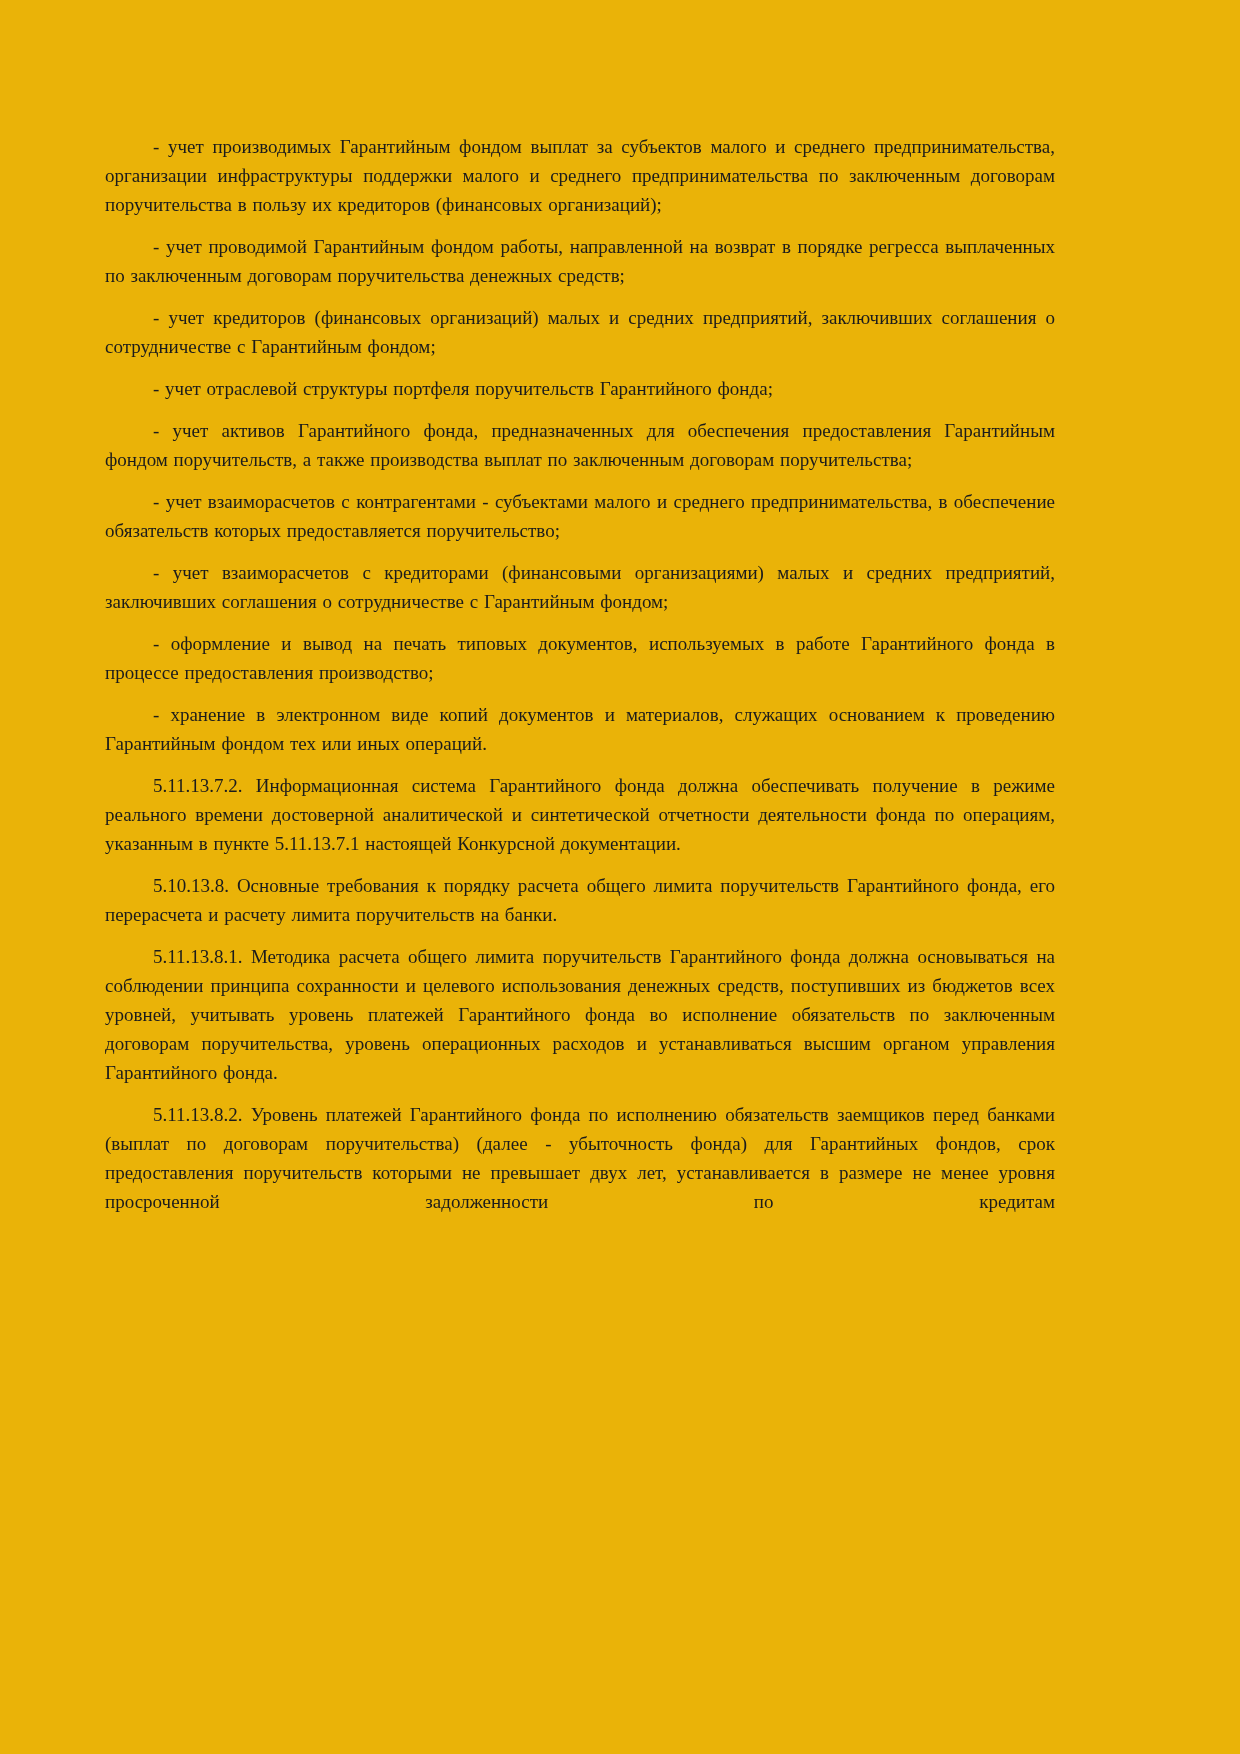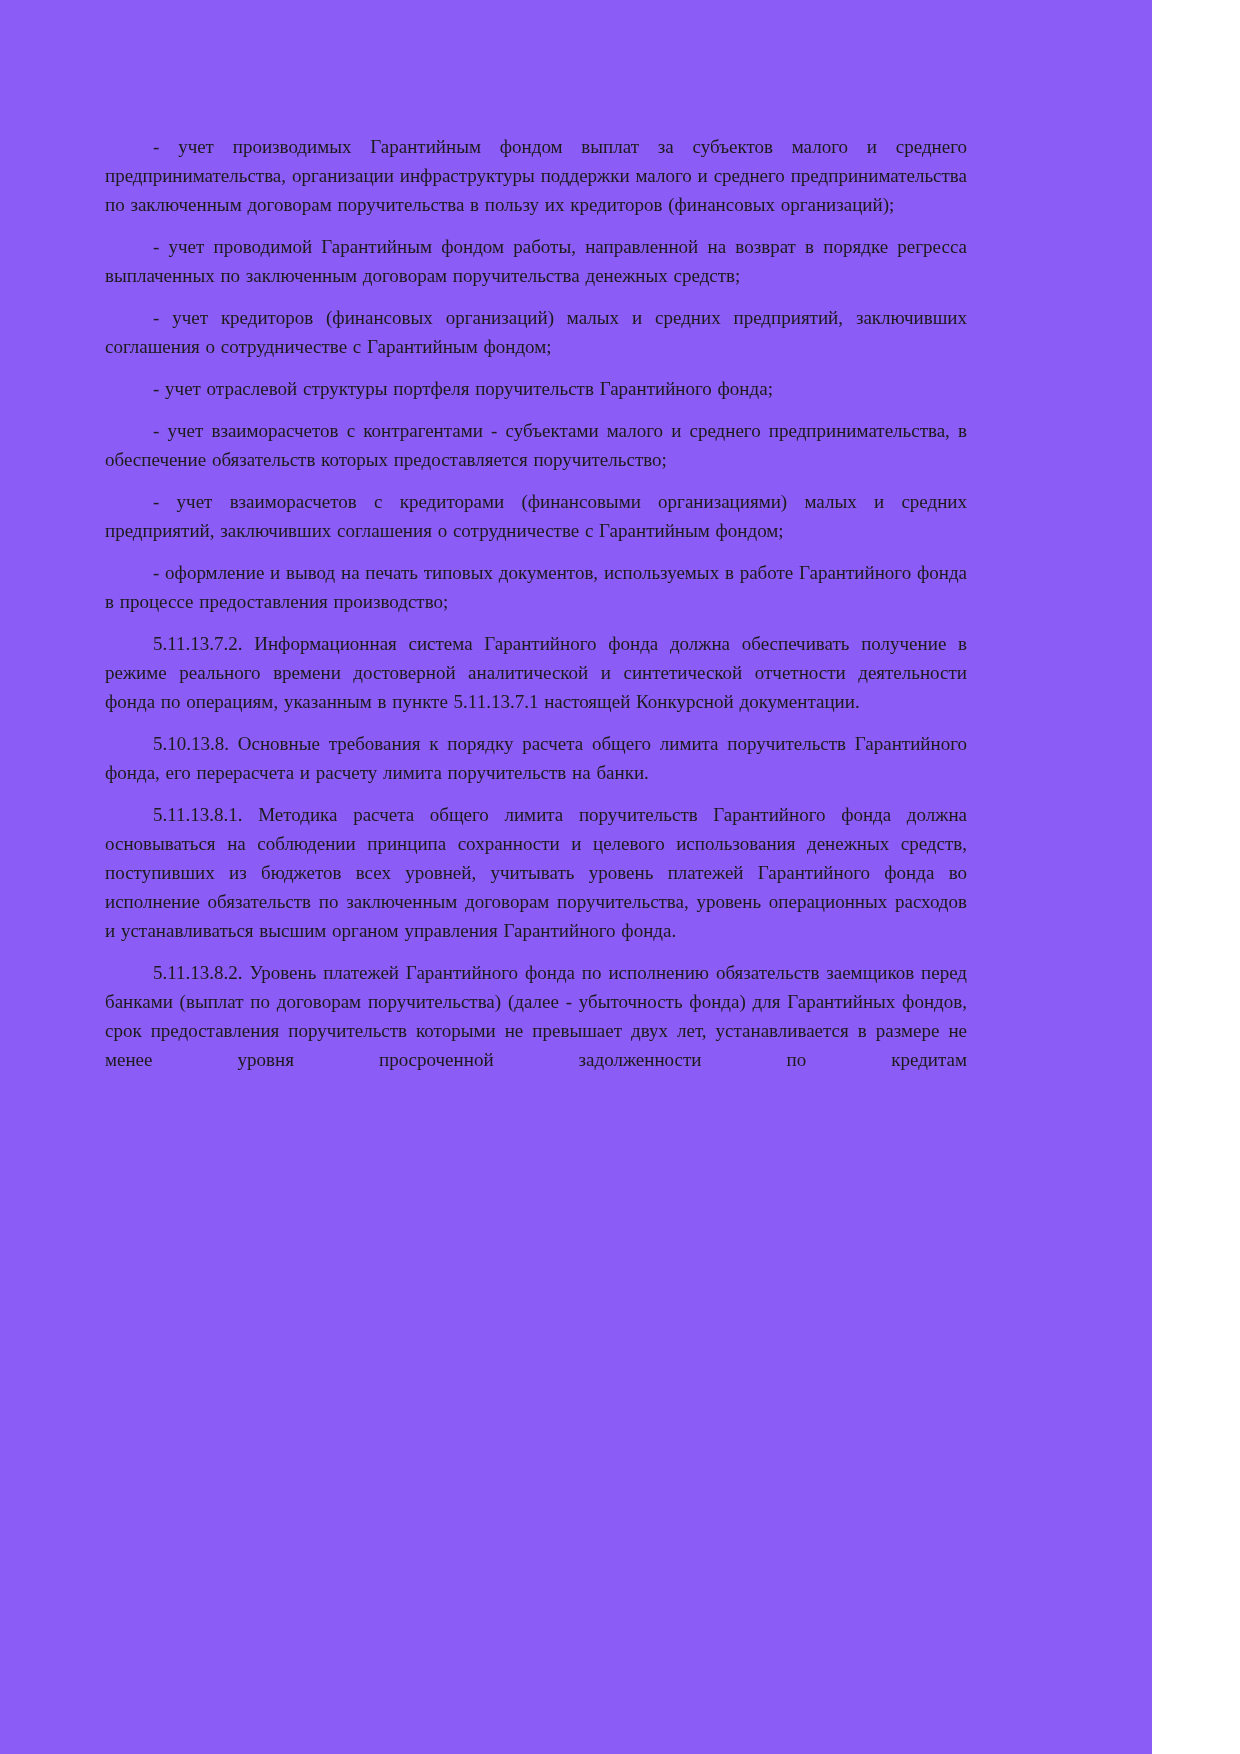--- a/index.html
+++ b/index.html
@@ -2,23 +2,23 @@
 <html><head>
 <meta charset="utf-8">
 <style>
   html, body {
     margin: 0;
     padding: 0;
     background: #ffffff;
   }
   .page {
     position: relative;
-    width: 1152px;
+    width: 1240px;
     height: 1754px;
-    background: #8b5cf6;
+    background: #eab308;
     box-sizing: border-box;
     padding: 132px 185px 0 105px;
     font-family: "Liberation Serif", "DejaVu Serif", serif;
     font-size: 19px;
     line-height: 29px;
     color: #1c1c1c;
     overflow: hidden;
   }
   .para {
     margin: 0 0 13px 0;
@@ -31,20 +31,22 @@
   }
 </style>
 </head>
 <body>
 
 <div class="page">
   <p class="para">- учет производимых Гарантийным фондом выплат за субъектов малого и среднего предпринимательства, организации инфраструктуры поддержки малого и среднего предпринимательства по заключенным договорам поручительства в пользу их кредиторов (финансовых организаций);</p>
   <p class="para">- учет проводимой Гарантийным фондом работы, направленной на возврат в порядке регресса выплаченных по заключенным договорам поручительства денежных средств;</p>
   <p class="para">- учет кредиторов (финансовых организаций) малых и средних предприятий, заключивших соглашения о сотрудничестве с Гарантийным фондом;</p>
   <p class="para">- учет отраслевой структуры портфеля поручительств Гарантийного фонда;</p>
+  <p class="para">- учет активов Гарантийного фонда, предназначенных для обеспечения предоставления Гарантийным фондом поручительств, а также производства выплат по заключенным договорам поручительства;</p>
   <p class="para">- учет взаиморасчетов с контрагентами - субъектами малого и среднего предпринимательства, в обеспечение обязательств которых предоставляется поручительство;</p>
   <p class="para">- учет взаиморасчетов с кредиторами (финансовыми организациями) малых и средних предприятий, заключивших соглашения о сотрудничестве с Гарантийным фондом;</p>
   <p class="para">- оформление и вывод на печать типовых документов, используемых в работе Гарантийного фонда в процессе предоставления производство;</p>
+  <p class="para">- хранение в электронном виде копий документов и материалов, служащих основанием к проведению Гарантийным фондом тех или иных операций.</p>
   <p class="para">5.11.13.7.2. Информационная система Гарантийного фонда должна обеспечивать получение в режиме реального времени достоверной аналитической и синтетической отчетности деятельности фонда по операциям, указанным в пункте 5.11.13.7.1 настоящей Конкурсной документации.</p>
   <p class="para">5.10.13.8. Основные требования к порядку расчета общего лимита поручительств Гарантийного фонда, его перерасчета и расчету лимита поручительств на банки.</p>
   <p class="para">5.11.13.8.1. Методика расчета общего лимита поручительств Гарантийного фонда должна основываться на соблюдении принципа сохранности и целевого использования денежных средств, поступивших из бюджетов всех уровней, учитывать уровень платежей Гарантийного фонда во исполнение обязательств по заключенным договорам поручительства, уровень операционных расходов и устанавливаться высшим органом управления Гарантийного фонда.</p>
   <p class="para continued">5.11.13.8.2. Уровень платежей Гарантийного фонда по исполнению обязательств заемщиков перед банками (выплат по договорам поручительства) (далее - убыточность фонда) для Гарантийных фондов, срок предоставления поручительств которыми не превышает двух лет, устанавливается в размере не менее уровня просроченной задолженности по кредитам</p>
 </div>
 
 </body></html>

